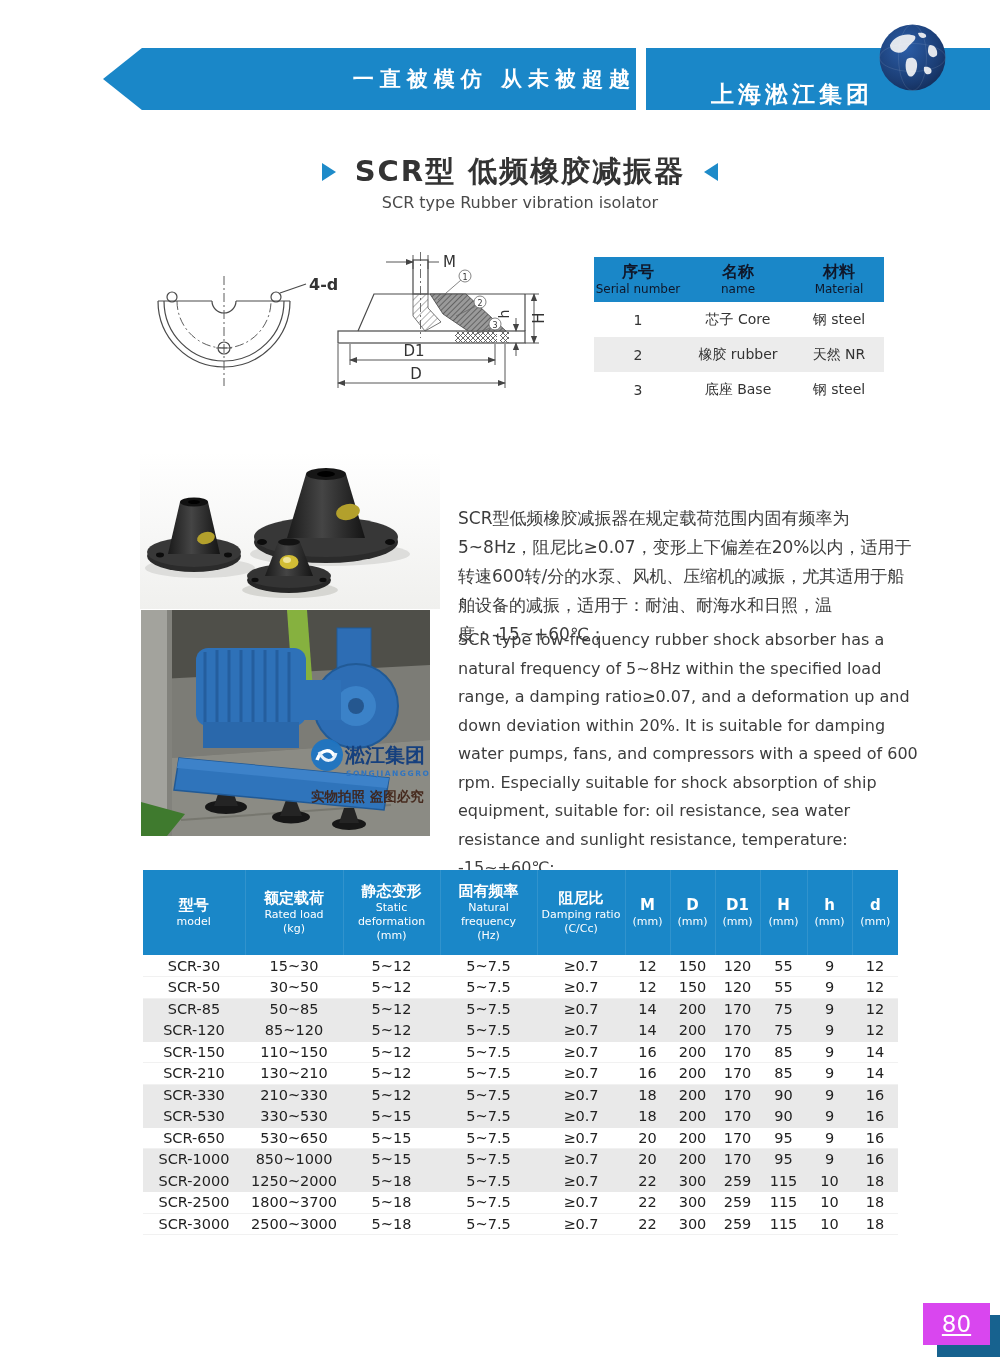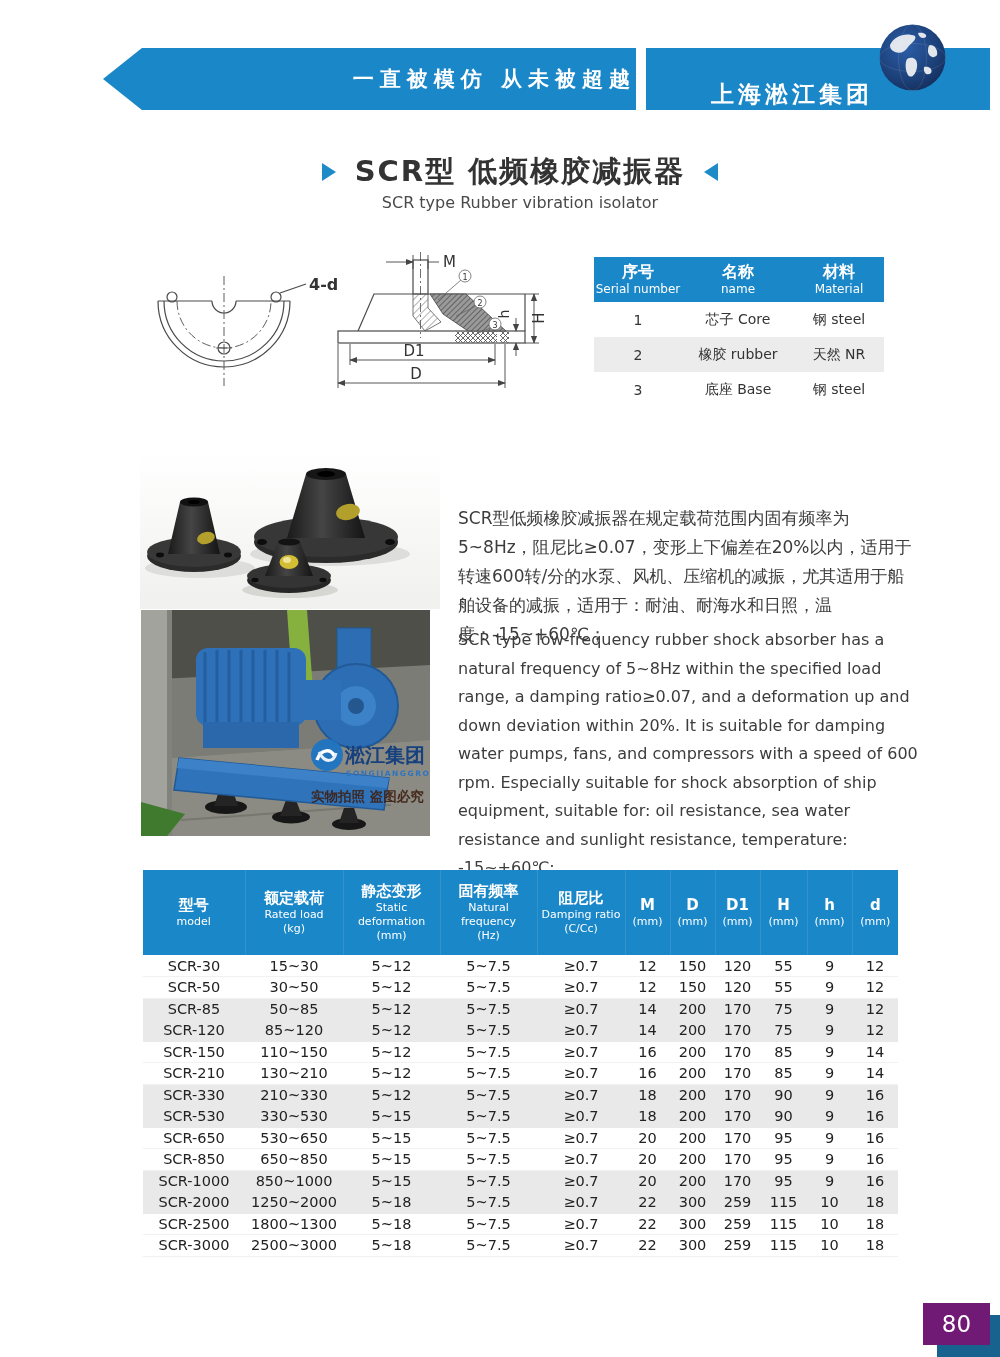--- a/index.html
+++ b/index.html
@@ -27,21 +27,21 @@
   .title-row h1 { display:inline-block; font-size:29px; font-weight:bold; color:#333; letter-spacing:2px; margin:0 14px; vertical-align:middle; }
   .tri { display:inline-block; width:0; height:0; vertical-align:middle; }
   .tri-right { border-top:9px solid transparent; border-bottom:9px solid transparent; border-left:14px solid #1e8bc9; }
   .tri-left  { border-top:9px solid transparent; border-bottom:9px solid transparent; border-right:14px solid #1e8bc9; }
   .subtitle { position:absolute; left:0; top:193px; width:1040px; text-align:center; font-size:16px; color:#4a4a4a; }
   
   .drawing { position:absolute; left:128px; top:238px; width:445px; height:172px; }
   .drawing text { font-family:"DejaVu Sans","Liberation Sans",sans-serif; fill:#333; }
   
   .parts-table { position:absolute; left:594px; top:257px; width:290px; border-collapse:collapse; table-layout:fixed; }
-  .parts-table th { background:#1a87c8; color:#ffffff; padding:5px 0 6px 0; text-align:center; font-weight:normal; }
+  .parts-table th { background:#1a87c8; color:#0f172a; padding:5px 0 6px 0; text-align:center; font-weight:normal; }
   .pt-zh { font-size:16px; font-weight:bold; line-height:20px; }
   .pt-en { font-size:12px; line-height:14px; }
   .parts-table td { height:35px; text-align:center; font-size:14px; color:#333; }
   .parts-table tbody tr.alt { background:#ececec; }
   
   .photo-isolators { position:absolute; left:140px; top:452px; width:300px; height:157px; }
   .photo-pump { position:absolute; left:141px; top:610px; width:289px; height:226px; }
   
   .desc-zh { position:absolute; left:458px; top:504px; width:462px; font-size:17px; line-height:29px; color:#3c3c3c; }
   .desc-en { position:absolute; left:458px; top:626px; width:468px; font-size:16px; line-height:28.5px; color:#3c3c3c; }
@@ -54,22 +54,22 @@
   .spec-table thead th:first-child { border-left:none;margin-top:40px; }
   .sh-zh { font-size:15px; font-weight:bold; line-height:19px; }
   .sh-en { font-size:11px; line-height:14px; }
   .sh-unit { font-size:11px; line-height:14px; }
   .spec-table tbody td { height:21.5px; text-align:center; font-size:14.5px; color:#222; border-bottom:1px solid #f1f1f1; }
   .spec-table tbody tr.alt { background:#e9e9e9; }
   .spec-table tbody tr.alt td { border-bottom:1px solid #e9e9e9; }
   
   .badge-back { position:absolute; left:937px; top:1315px; width:63px; height:42px; background:#17628f; }
   .badge-front {
-    position:absolute; left:923px; top:1303px; width:67px; height:42px; background:#701a75;
-    display:flex; align-items:center; justify-content:center; color:#fff; font-size:23px;
+    position:absolute; left:923px; top:1303px; width:67px; height:42px; background:#d946ef;
+    display:flex; align-items:center; justify-content:center; color:#fff; font-size:23px;text-decoration:underline;
   }
 </style>
 </head>
 <body>
 
 <div class="banner-left">
   <span>一直被模仿 从未被超越</span>
 </div>
 <div class="banner-right">
   <span>上海淞江集团</span>
@@ -495,33 +495,20 @@
         <td>5~15</td>
         <td>5~7.5</td>
         <td>≥0.7</td>
         <td>20</td>
         <td>200</td>
         <td>170</td>
         <td>95</td>
         <td>9</td>
         <td>16</td>
       </tr>
-      <tr>
-        <td>SCR-850</td>
-        <td>650~850</td>
-        <td>5~15</td>
-        <td>5~7.5</td>
-        <td>≥0.7</td>
-        <td>20</td>
-        <td>200</td>
-        <td>170</td>
-        <td>95</td>
-        <td>9</td>
-        <td>16</td>
-      </tr>
       <tr class="alt">
         <td>SCR-1000</td>
         <td>850~1000</td>
         <td>5~15</td>
         <td>5~7.5</td>
         <td>≥0.7</td>
         <td>20</td>
         <td>200</td>
         <td>170</td>
         <td>95</td>
@@ -536,21 +523,21 @@
         <td>≥0.7</td>
         <td>22</td>
         <td>300</td>
         <td>259</td>
         <td>115</td>
         <td>10</td>
         <td>18</td>
       </tr>
       <tr>
         <td>SCR-2500</td>
-        <td>1800~1300</td>
+        <td>1800~3700</td>
         <td>5~18</td>
         <td>5~7.5</td>
         <td>≥0.7</td>
         <td>22</td>
         <td>300</td>
         <td>259</td>
         <td>115</td>
         <td>10</td>
         <td>18</td>
       </tr>

